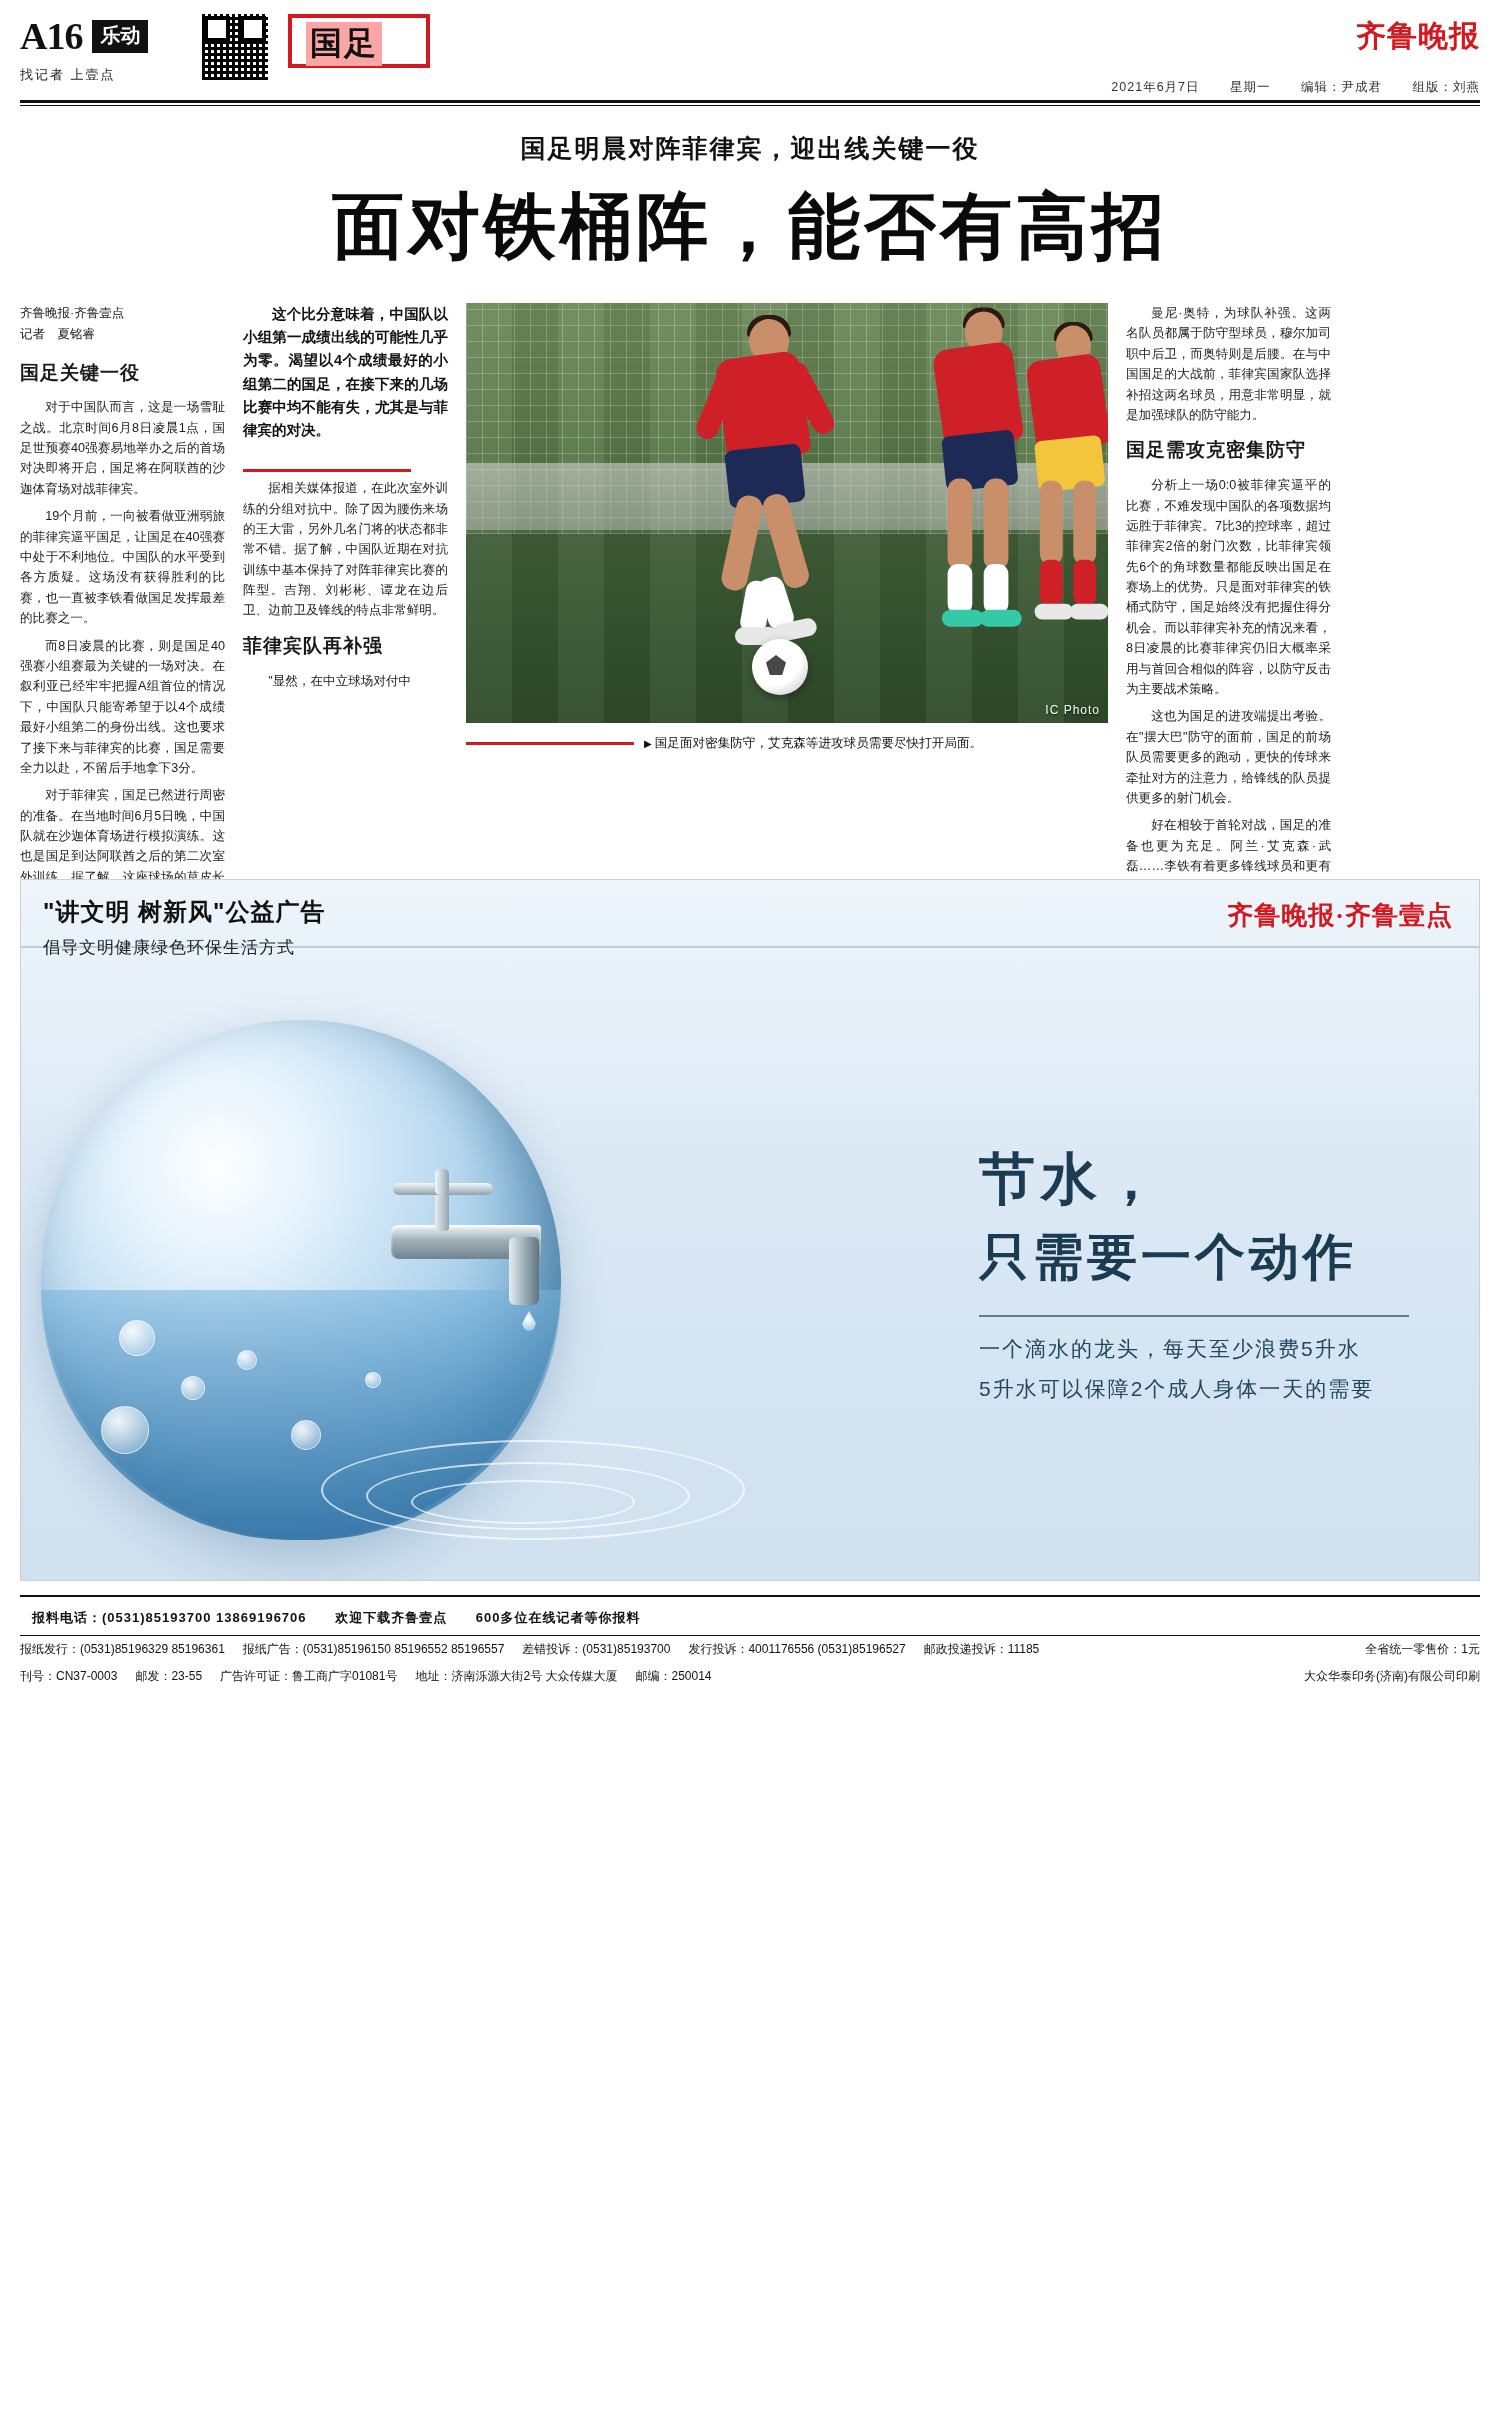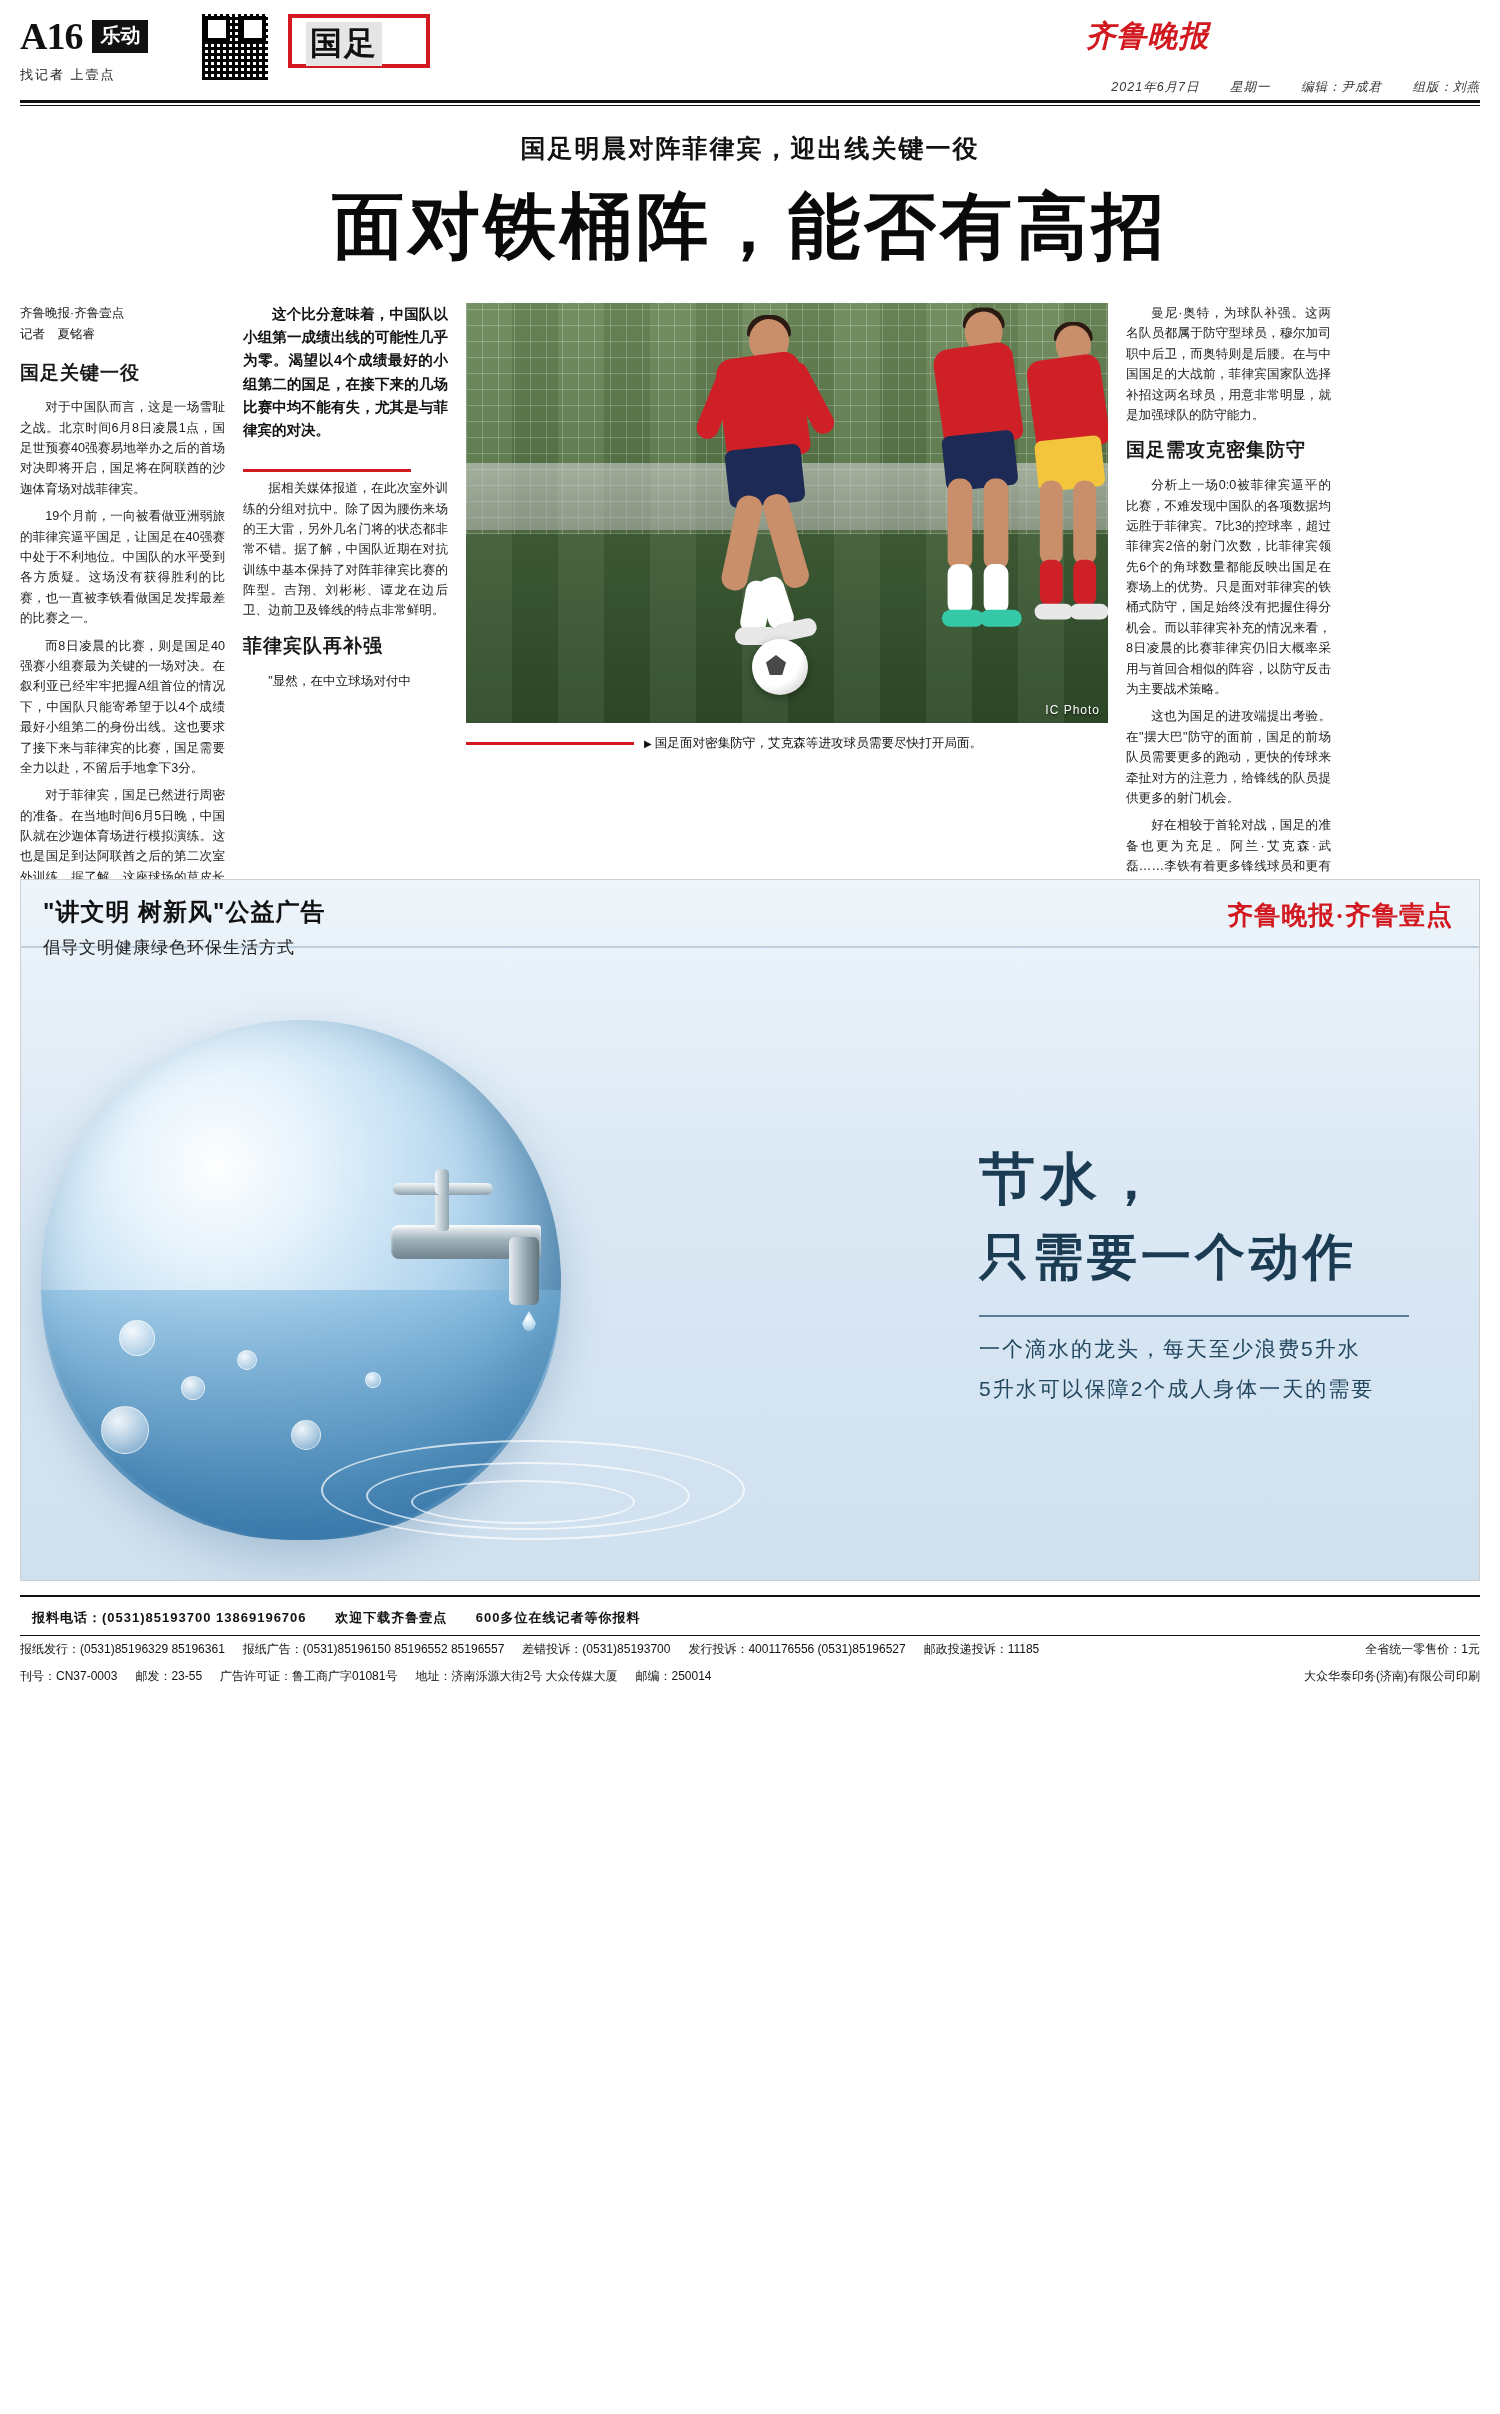--- a/index.html
+++ b/index.html
@@ -92,27 +92,27 @@
     position: relative;
   }
   .redbox .label {
     position: absolute;
     left: 14px;
     top: 4px;
     font-size: 32px;
     font-weight: bold;
     color: #111;
     letter-spacing: 2px;
-    background: #e5e5e5;
+    background: #fca5a5;
     padding: 0 4px;
   }
   .mh-right {
     margin-left: auto;
+    text-align: right;
     padding-top: 2px;
-    font-style: italic;
   }
   .logo-zqwb {
     font-size: 30px;
     font-weight: bold;
     color: #d2191f;
     letter-spacing: 1px;
     font-family: "Liberation Serif", serif;
   }
   .mh-meta {
     font-size: 12.5px;

